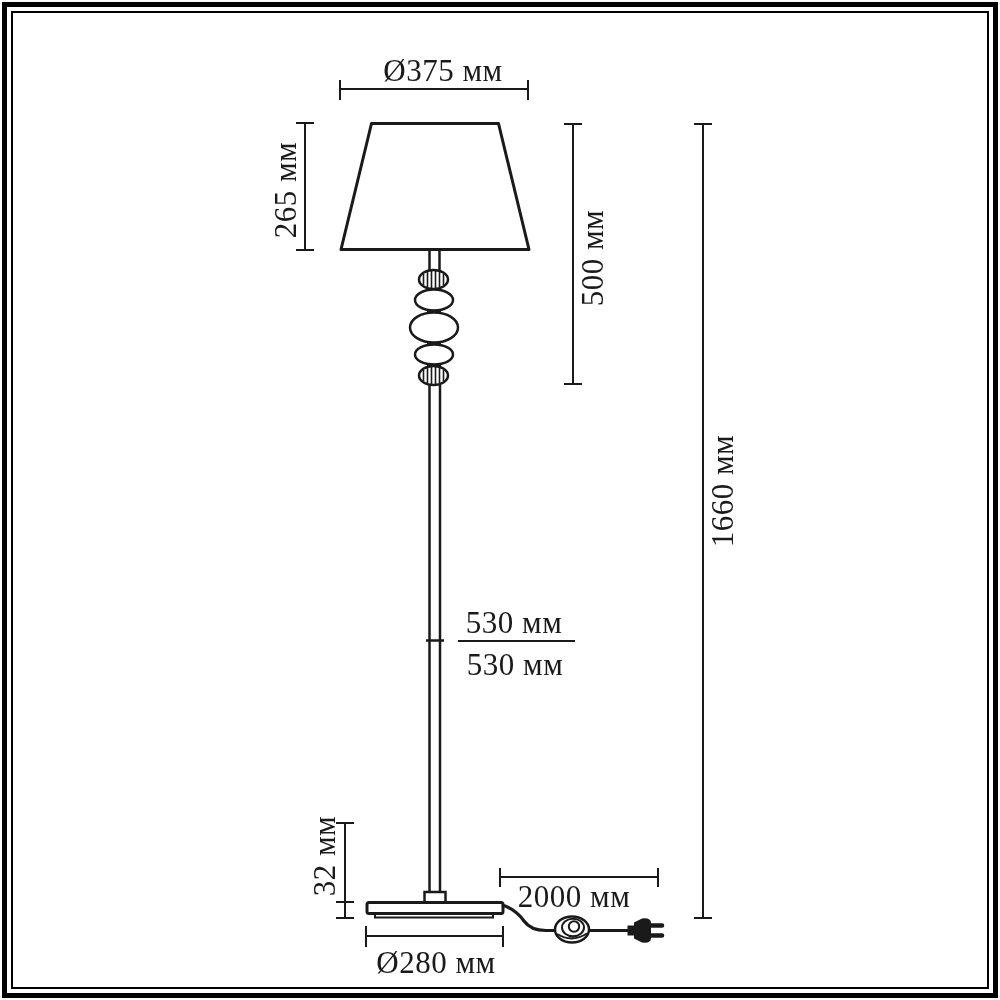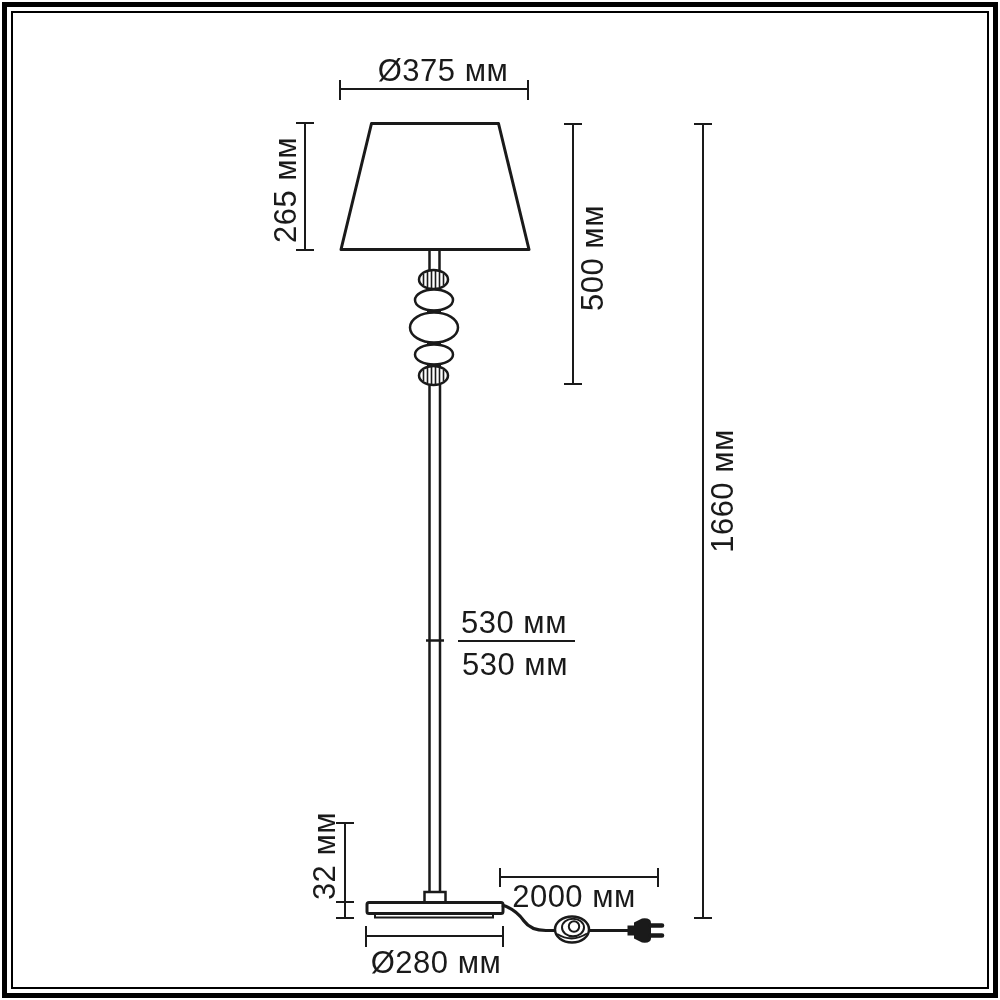--- a/index.html
+++ b/index.html
@@ -1,18 +1,18 @@
 <!DOCTYPE html>
 <html style="--ink: #1a1a1a;"><head>
 <meta charset="utf-8">
 <style>
   html,body{margin:0;padding:0;background:#fff;}
   #canvas{
     position:relative;width:1000px;height:1000px;background:#fff;
-    font-family:Liberation Sans, sans-serif;color:var(--ink,#1a1a1a);
+    font-family:Liberation Serif, serif;color:var(--ink,#1a1a1a);
     overflow:hidden;
   }
   .frame-outer{position:absolute;inset:2px;border:5px solid #000;pointer-events:none;}
   .frame-inner{position:absolute;inset:11px;border:2px solid #000;pointer-events:none;}
   #drawing{position:absolute;left:0;top:0;width:1000px;height:1000px;}
   .dim-label{
     position:absolute;transform:translate(-50%,-50%);
     font-size:31px;line-height:1;white-space:nowrap;color:var(--ink,#1a1a1a);
     letter-spacing:0.5px;
   }

